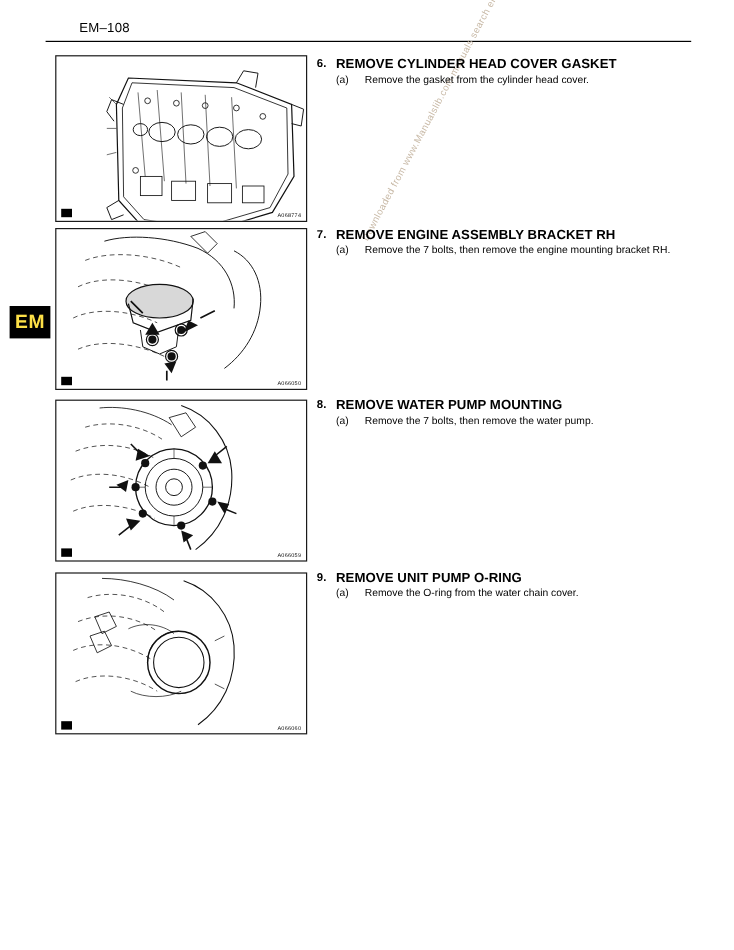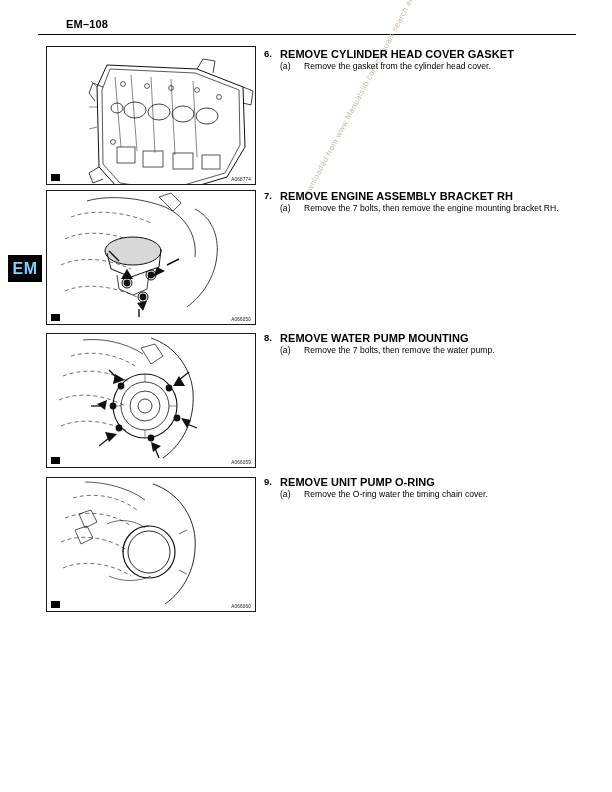--- a/index.html
+++ b/index.html
@@ -29,21 +29,21 @@
     left: 38px;
     top: 18px;
     width: 538px;
     height: 22px;
   }
   .header-page-no {
     position: absolute;
     left: 0;
     top: 0;
     font-size: 11px;
-    font-weight: bold;
+    font-weight: normal;
     letter-spacing: 0.2px;
     padding-left: 28px;
   }
   .header-title {
     position: absolute;
     left: 150px;
     top: 1px;
     font-size: 9.5px;
     font-weight: bold;
     letter-spacing: 0.1px;
@@ -62,21 +62,21 @@
   }
 
   
   .section-tab {
     position: absolute;
     left: 8px;
     top: 255px;
     width: 34px;
     height: 27px;
     background: #000;
-    color: #7dd3fc;
+    color: #fde047;
     font-size: 16px;
     font-weight: bold;
     display: flex;
     align-items: center;
     justify-content: center;
     letter-spacing: 0.5px;
   }
 
   
   .figure {
@@ -354,17 +354,17 @@
       <div class="substep-mark">(a)</div>
       <div class="substep-text">Remove the 7 bolts, then remove the water pump.</div>
     </div>
   </div>
 
   <div class="step" id="step4">
     <div class="step-num">9.</div>
     <div class="step-title">REMOVE UNIT PUMP O-RING</div>
     <div class="substep">
       <div class="substep-mark">(a)</div>
-      <div class="substep-text">Remove the O-ring water the timing chain cover.</div>
+      <div class="substep-text">Remove the O-ring from the water chain cover.</div>
     </div>
   </div>
 
 </div>
 
 </body></html>

